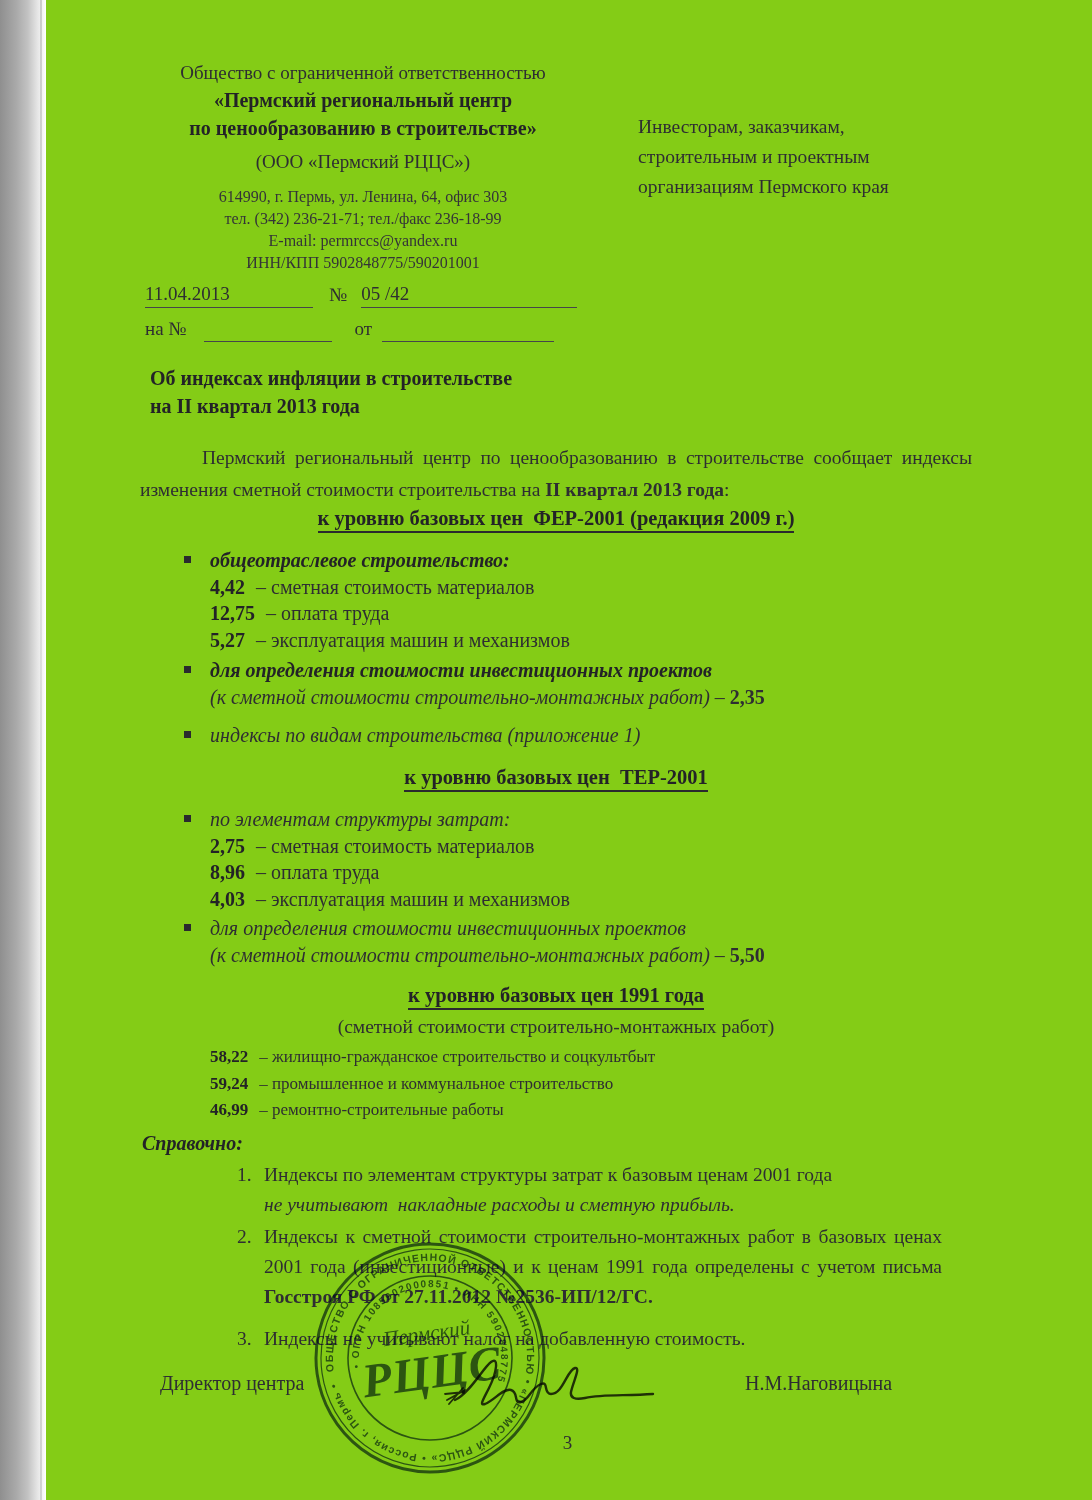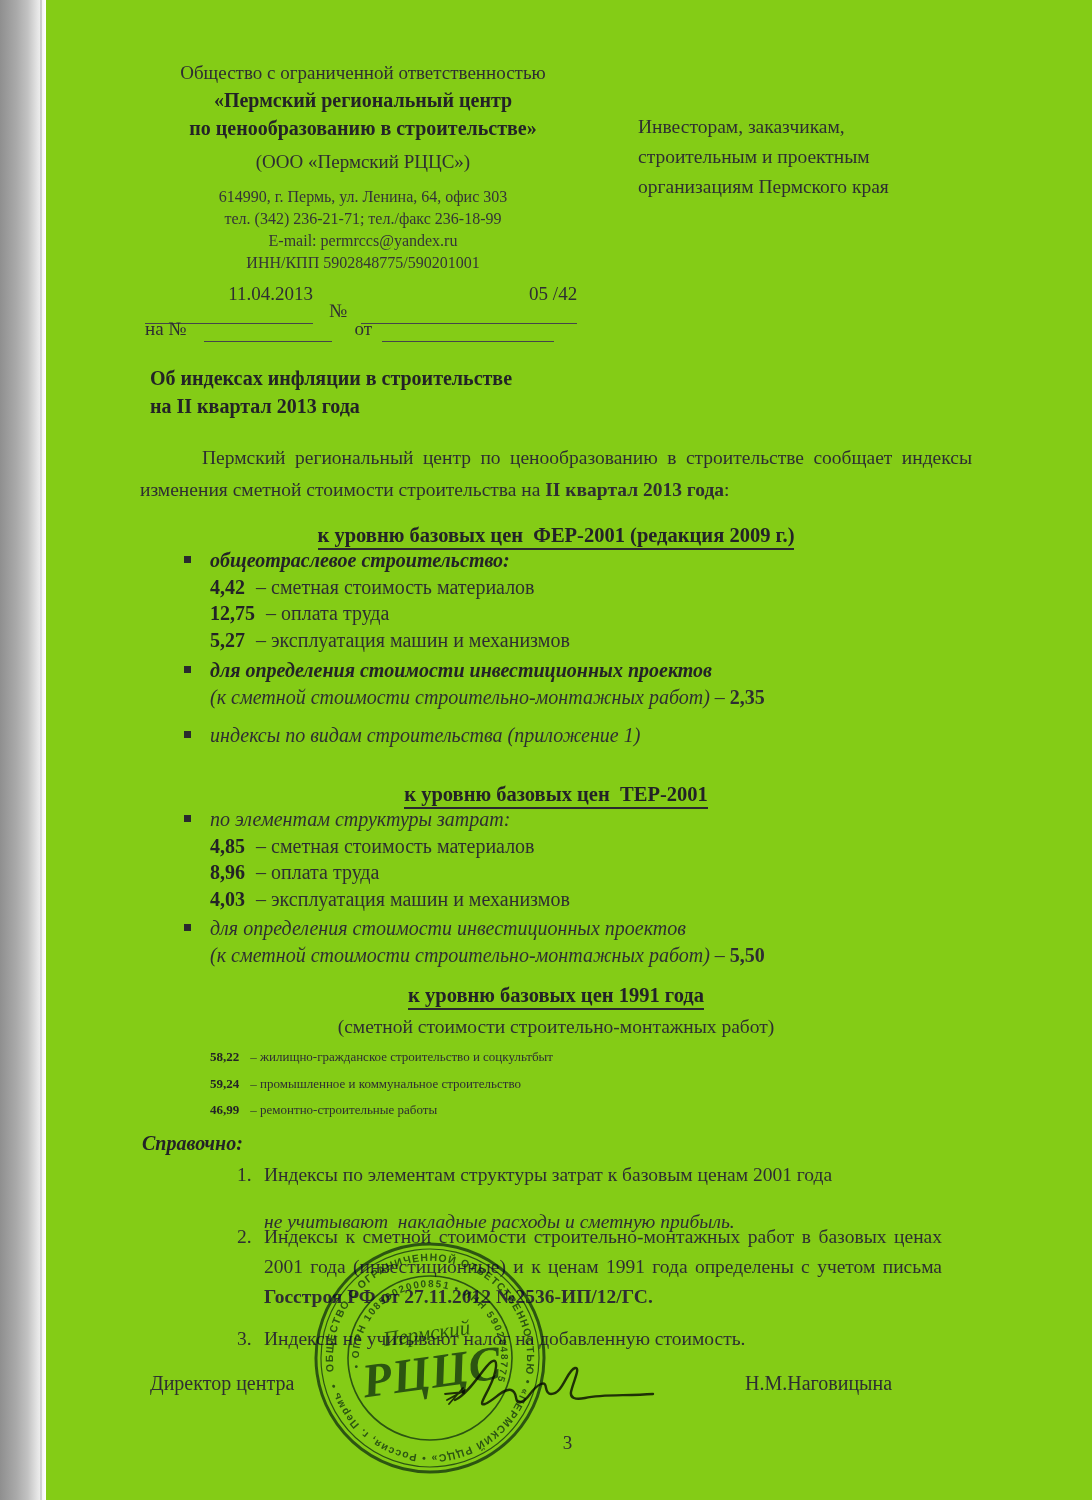--- a/index.html
+++ b/index.html
@@ -15,50 +15,50 @@
   .scan-edge{
     position:absolute;left:0;top:0;bottom:0;width:46px;
     background:linear-gradient(90deg,#8f8f8f 0%,#a9a9a9 35%,#c2c2c2 60%,#e6e6e6 82%,#ffffff 100%);
   }
   .scan-edge-line{
     position:absolute;left:40px;top:0;bottom:0;width:2px;
     background:linear-gradient(180deg,#bdbdbd,#d6d6d6 40%,#c4c4c4);
     opacity:.7;
   }
   .abs{position:absolute;}
-  .pw{white-space:pre-wrap;margin-top:17px;}
+  .pw{white-space:pre-wrap;}
   .b{font-weight:bold;}
   .i{font-style:italic;}
   .org{left:124px;top:60px;width:478px;text-align:center;}
   .org-type{font-size:19px;line-height:26px;}
   .org-name{font-size:20px;font-weight:bold;line-height:28px;color:#232327;}
   .org-short{font-size:19px;margin-top:9px;}
   .org-contacts{font-size:16px;line-height:22px;margin-top:13px;color:#343438;}
   .recipient{left:638px;top:112px;width:340px;font-size:19.5px;line-height:30px;}
   .refline{left:145px;font-size:19px;display:flex;align-items:flex-end;}
-  .u{display:inline-block;border-bottom:1.5px solid #45454a;text-align:right;padding-bottom:18px;}
+  .u{display:inline-block;border-bottom:1.5px solid #45454a;text-align:left;padding-bottom:2px;}
   .lbl{padding:0 6px 2px 6px;}
   .subject{left:150px;top:364px;font-weight:bold;font-size:20px;line-height:28px;color:#232327;}
   .intro{left:140px;top:442px;width:832px;font-size:19.5px;line-height:32px;text-align:justify;text-indent:62px;}
   .sec-head{left:140px;width:832px;text-align:center;font-weight:bold;font-size:20.5px;color:#232327;}
   .sec-head .ul{display:inline-block;border-bottom:2px solid #2a2a2e;padding-bottom:1px;}
   .sec-sub{font-weight:normal;font-size:19.5px;margin-top:6px;color:#2e2e32;}
   .bullet{display:flex;}
   .sq{width:7px;height:7px;background:#2a2a2e;margin-top:9px;flex:none;}
   .btxt{margin-left:19px;font-size:20px;line-height:26.5px;}
   .btitle-bi{font-weight:bold;font-style:italic;color:#232327;}
   .btitle-i{font-style:italic;}
   .vrow b{margin-right:11px;color:#232327;}
-  .vlist{font-size:13px;line-height:26.5px;}
+  .vlist{font-size:17px;line-height:26.5px;}
   .vlist .vrow{margin-bottom:0;}
   .notes-title{left:142px;top:1132px;font-weight:bold;font-style:italic;font-size:20px;color:#232327;}
   .note{display:flex;font-size:19.5px;line-height:30px;}
   .nnum{flex:none;width:27px;}
   .ntext{width:678px;text-align:justify;}
-  .sig-role{left:150px;top:1372px;font-size:20px;}
+  .sig-role{left:160px;top:1372px;font-size:20px;}
   .sig-name{left:745px;top:1372px;font-size:20px;}
   .pagenum{left:0;top:1432px;width:1135px;text-align:center;font-size:19px;}
   .stamp{left:310px;top:1238px;width:240px;height:240px;transform:rotate(-8deg);mix-blend-mode:multiply;opacity:.88;}
   .stamp text{font-family:"Liberation Sans",sans-serif;}
   .stamp .ring-t{font-size:10.5px;letter-spacing:1.2px;font-weight:bold;}
   .stamp .ring-i{font-size:10px;letter-spacing:1.6px;font-weight:bold;}
   .stamp .c-top{font-family:"Liberation Serif",serif;font-size:21px;font-style:italic;}
   .stamp .c-main{font-family:"Liberation Serif",serif;font-size:48px;font-weight:bold;font-style:italic;letter-spacing:1px;}
   .signature-svg{left:425px;top:1348px;width:250px;height:80px;mix-blend-mode:multiply;}
 </style>
@@ -137,21 +137,21 @@
   </div>
 
   <div class="abs sec-head" style="top:766px;">
     <span class="ul pw">к уровню базовых цен  ТЕР-2001</span>
   </div>
 
   <div class="abs bullet" style="left:184px;top:806px;width:740px;">
     <span class="sq"></span>
     <div class="btxt">
       <div class="btitle-i">по элементам структуры затрат:</div>
-      <div class="vrow"><b>4,85</b><span>– сметная стоимость материалов</span></div>
+      <div class="vrow"><b>2,75</b><span>– сметная стоимость материалов</span></div>
       <div class="vrow"><b>8,96</b><span>– оплата труда</span></div>
       <div class="vrow"><b>4,03</b><span>– эксплуатация машин и механизмов</span></div>
     </div>
   </div>
 
   <div class="abs bullet" style="left:184px;top:915px;width:740px;">
     <span class="sq"></span>
     <div class="btxt">
       <div class="btitle-i">для определения стоимости инвестиционных проектов</div>
       <div><span class="i">(к сметной стоимости строительно-монтажных работ) – </span><b>5,50</b></div>

